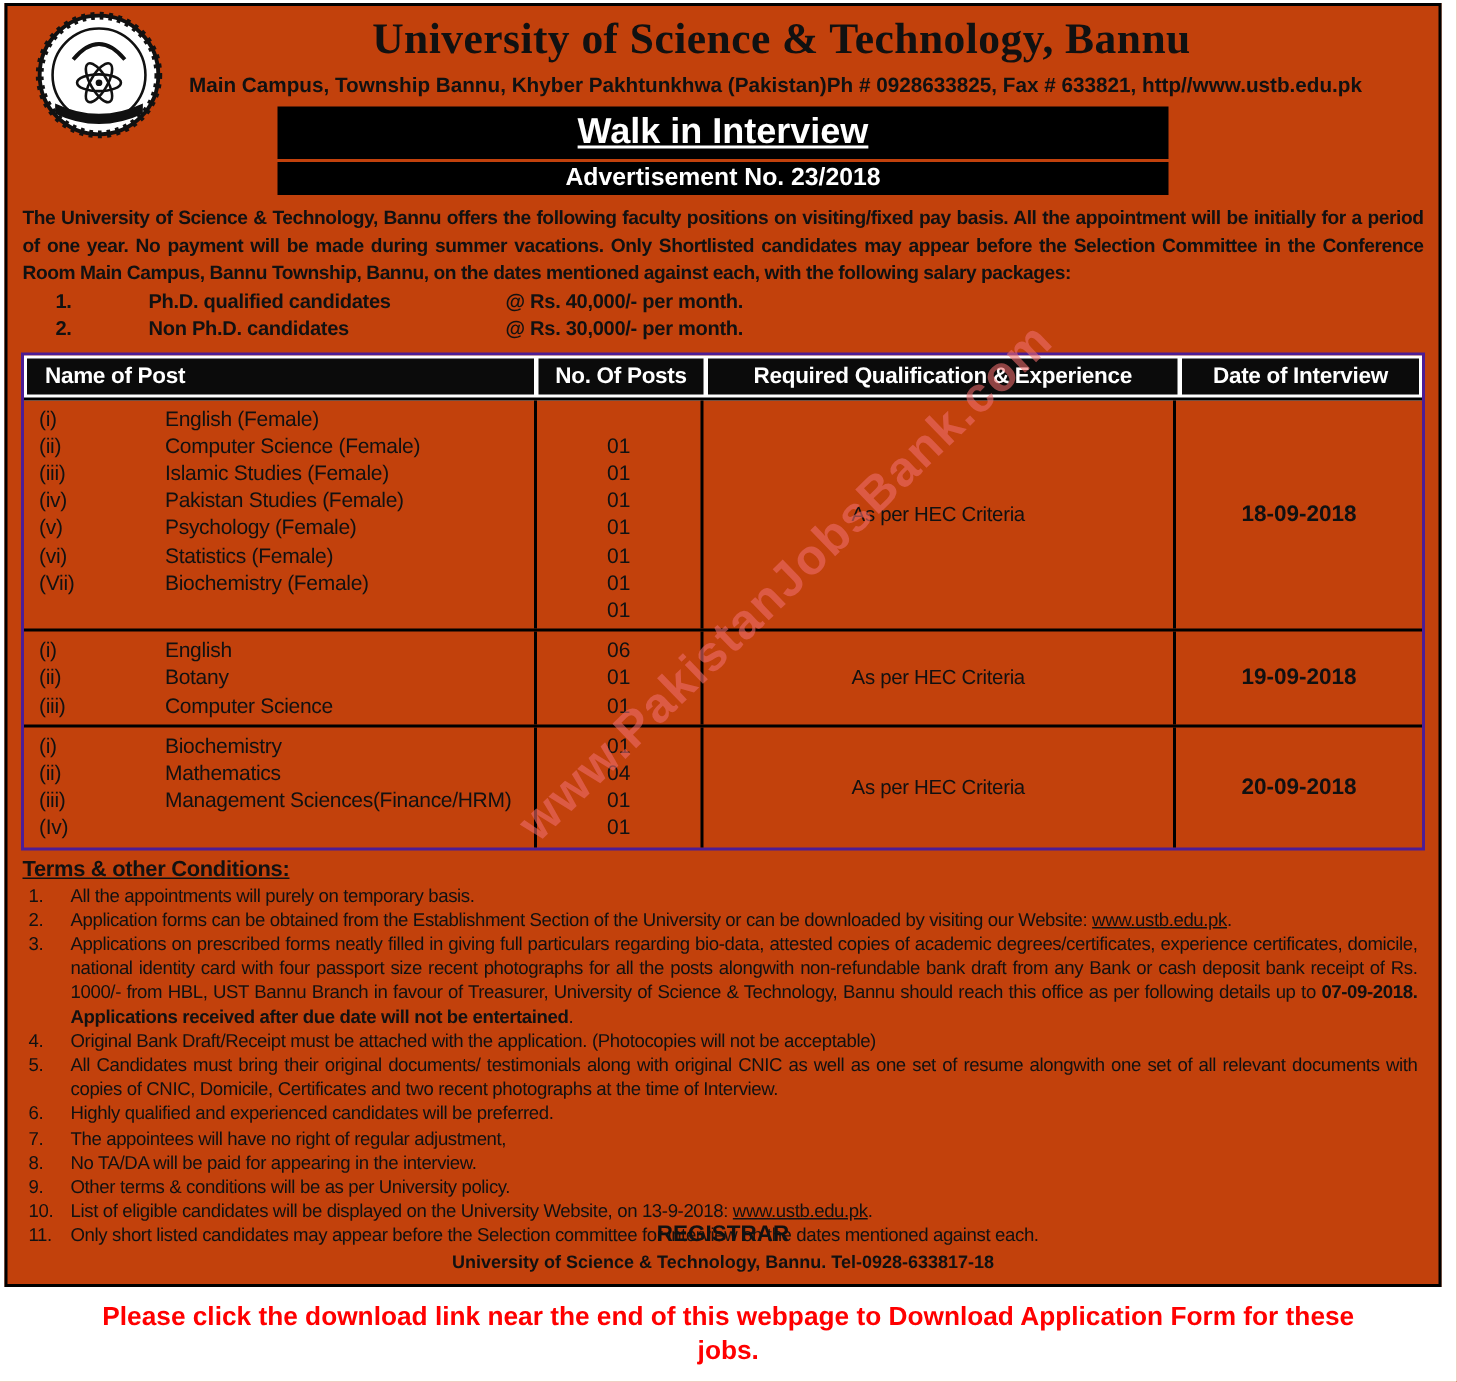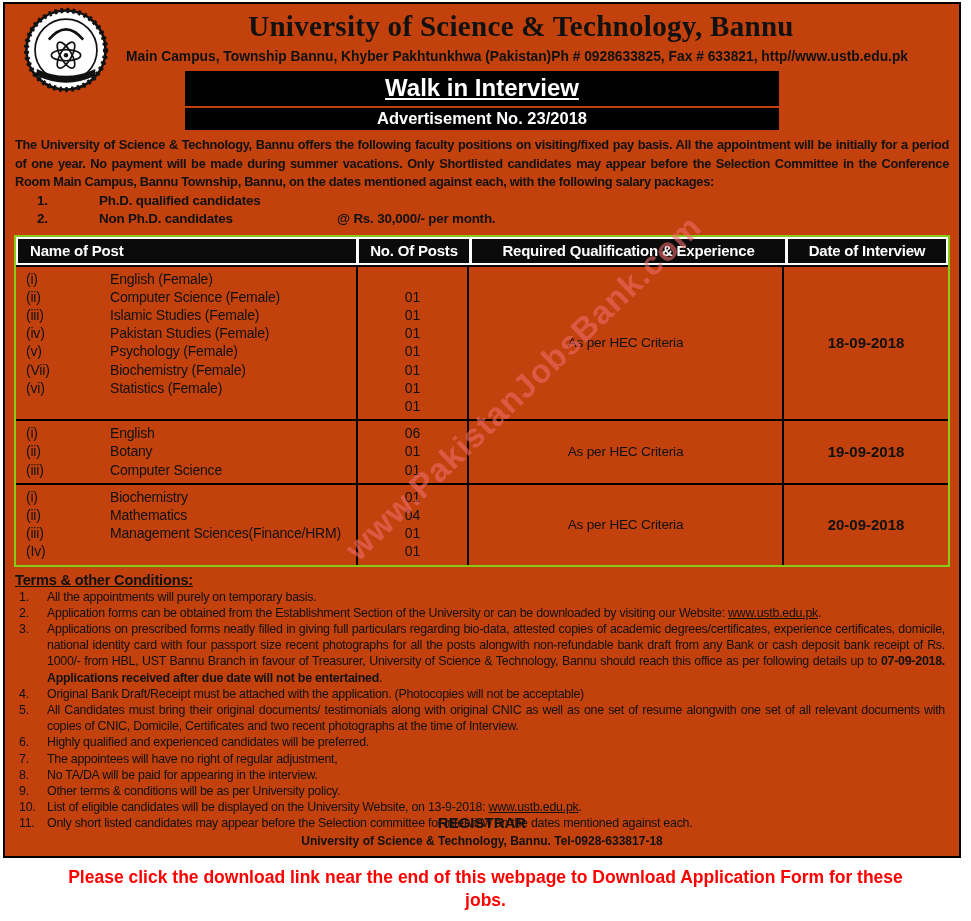--- a/index.html
+++ b/index.html
@@ -30,21 +30,21 @@
   
   .intro {
     margin: 6px 10px 0; font-size: 12.8px; font-weight: 700; line-height: 18.5px;
     letter-spacing: -0.3px; text-align: justify;
   }
   .salary-row {
     display: grid; grid-template-columns: 62px 238px 1fr; margin: 0 10px; padding-left: 22px;
     font-size: 13.4px; font-weight: 700; line-height: 18px; letter-spacing: -0.2px;
   }
   
-  .jobs-table { margin: 7px 9px 0; border: 2px solid #84cc16; }
+  .jobs-table { margin: 7px 9px 0; border: 2px solid #4c1d95; }
   .thead {
     display: grid; grid-template-columns: 338px 110px 313px 1fr; gap: 3px; padding: 2px;
     background: #fff; border-bottom: 2px solid #000;
   }
   .th { background: #0b0b0b; color: #fff; font-weight: 700; font-size: 15px; line-height: 24px; text-align: center; letter-spacing: -0.2px; }
   .th.first { text-align: left; padding-left: 12px; }
   .tgroup { display: grid; grid-template-columns: 340px 111px 315px 1fr; }
   .tgroup + .tgroup { border-top: 2px solid #000; }
   .tgroup > div + div { border-left: 2px solid #000; }
   .posts-col { padding: 3px 0 4px 10px; }
@@ -101,20 +101,21 @@
     </div>
     <div class="title">University of Science &amp; Technology, Bannu</div>
     <div class="address">Main Campus, Township Bannu, Khyber Pakhtunkhwa (Pakistan)Ph # 0928633825, Fax # 633821, http//www.ustb.edu.pk</div>
     <div class="banner">Walk in Interview</div>
     <div class="advno">Advertisement No. 23/2018</div>
 
     <div class="intro">The University of Science &amp; Technology, Bannu offers the following faculty positions on visiting/fixed pay basis. All the appointment will be initially for a period of one year. No payment will be made during summer vacations. Only Shortlisted candidates may appear before the Selection Committee in the Conference Room Main Campus, Bannu Township, Bannu, on the dates mentioned against each, with the following salary packages:</div>
     <div class="salary-row">
       <span>1.</span>
       <span>Ph.D. qualified candidates</span>
+      <span>@ Rs. 40,000/- per month.</span>
     </div>
     <div class="salary-row">
       <span>2.</span>
       <span>Non Ph.D. candidates</span>
       <span>@ Rs. 30,000/- per month.</span>
     </div>
 
     <div class="jobs-table">
       <div class="thead">
         <div class="th first">Name of Post</div>
@@ -139,26 +140,26 @@
             </div>
             <div class="post-row">
               <span class="sno">(iv)</span>
               <span class="pname">Pakistan Studies (Female)</span>
             </div>
             <div class="post-row">
               <span class="sno">(v)</span>
               <span class="pname">Psychology (Female)</span>
             </div>
             <div class="post-row">
+              <span class="sno">(vi)</span>
+              <span class="pname">Statistics (Female)</span>
+            </div>
+            <div class="post-row">
               <span class="sno">(Vii)</span>
               <span class="pname">Biochemistry (Female)</span>
-            </div>
-            <div class="post-row">
-              <span class="sno">(vi)</span>
-              <span class="pname">Statistics (Female)</span>
             </div>
           </div>
         <div class="counts-col">
             <div class="count-row">&nbsp;</div>
             <div class="count-row">01</div>
             <div class="count-row">01</div>
             <div class="count-row">01</div>
             <div class="count-row">01</div>
             <div class="count-row">01</div>
             <div class="count-row">01</div>

